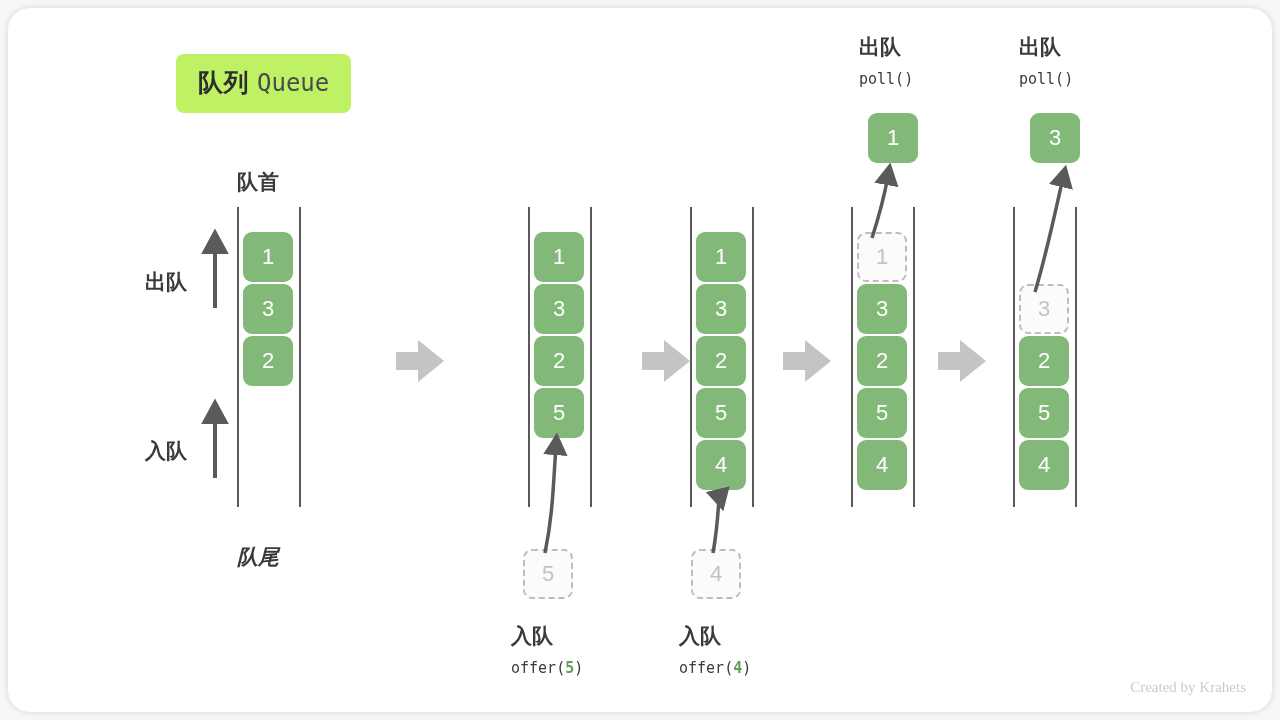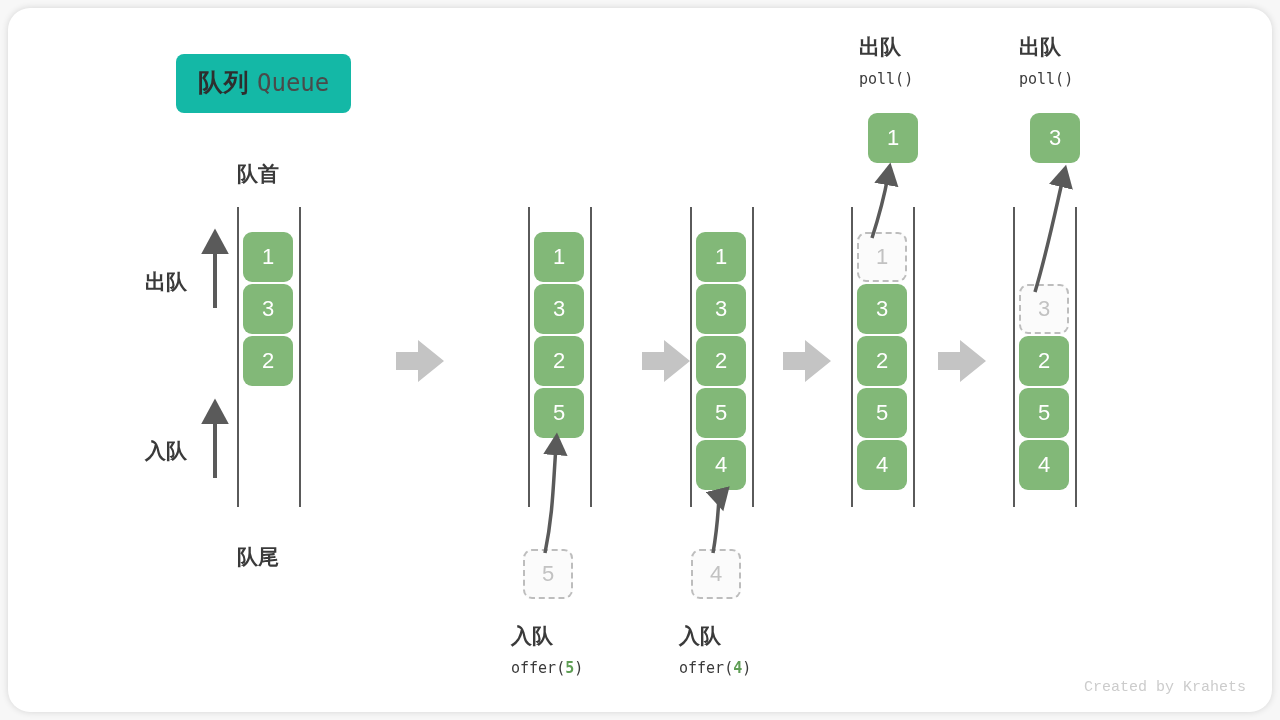--- a/index.html
+++ b/index.html
@@ -25,21 +25,21 @@
     border-radius: 22px;
     box-shadow: 0 0 7px rgba(0,0,0,0.14);
   }
 
   
   #title-badge {
     position: absolute;
     left: 168px;
     top: 46px;
     padding: 12px 22px 14px 22px;
-    background: #14b8a6;
+    background: #bef264;
     border-radius: 8px;
     white-space: nowrap;
   }
   #title-badge .cn {
     font-size: 25px;
     font-weight: bold;
     color: #2e2e2e;
     letter-spacing: 0.5px;
   }
   #title-badge .en {
@@ -102,35 +102,35 @@
     pointer-events: none;
   }
 
   
   #watermark {
     position: absolute;
     right: 26px;
     bottom: 16px;
     font-size: 15px;
     color: #cccccc;
-    font-family: Liberation Mono, monospace;
+    font-family: Liberation Serif, serif;
   }
 </style>
 </head>
 <body>
 
 <div id="stage">
   <div id="card">
 
     <div id="title-badge">
       <span class="cn">队列</span><span class="en">Queue</span>
     </div>
 
-    <div class="cn-label" style="left:229px; top:152px;font-family:Liberation Mono, monospace;">队首</div>
-    <div class="cn-label" style="left:229px; top:535px;">队尾</div>
+    <div class="cn-label" style="left:229px; top:160px;font-family:Liberation Mono, monospace;">队首</div>
+    <div class="cn-label" style="left:229px; top:535px;font-style:italic;">队尾</div>
     <div class="cn-label" style="left:137px; top:260px;">出队</div>
     <div class="cn-label" style="left:137px; top:429px;">入队</div>
 
     <div class="rail" style="left:229px; top:199px; height:300px;"></div>
     <div class="rail" style="left:291px; top:199px; height:300px;"></div>
 
     <div class="cell" style="left:235px; top:224px;">1</div>
     <div class="cell" style="left:235px; top:276px;">3</div>
     <div class="cell" style="left:235px; top:328px;">2</div>
 

